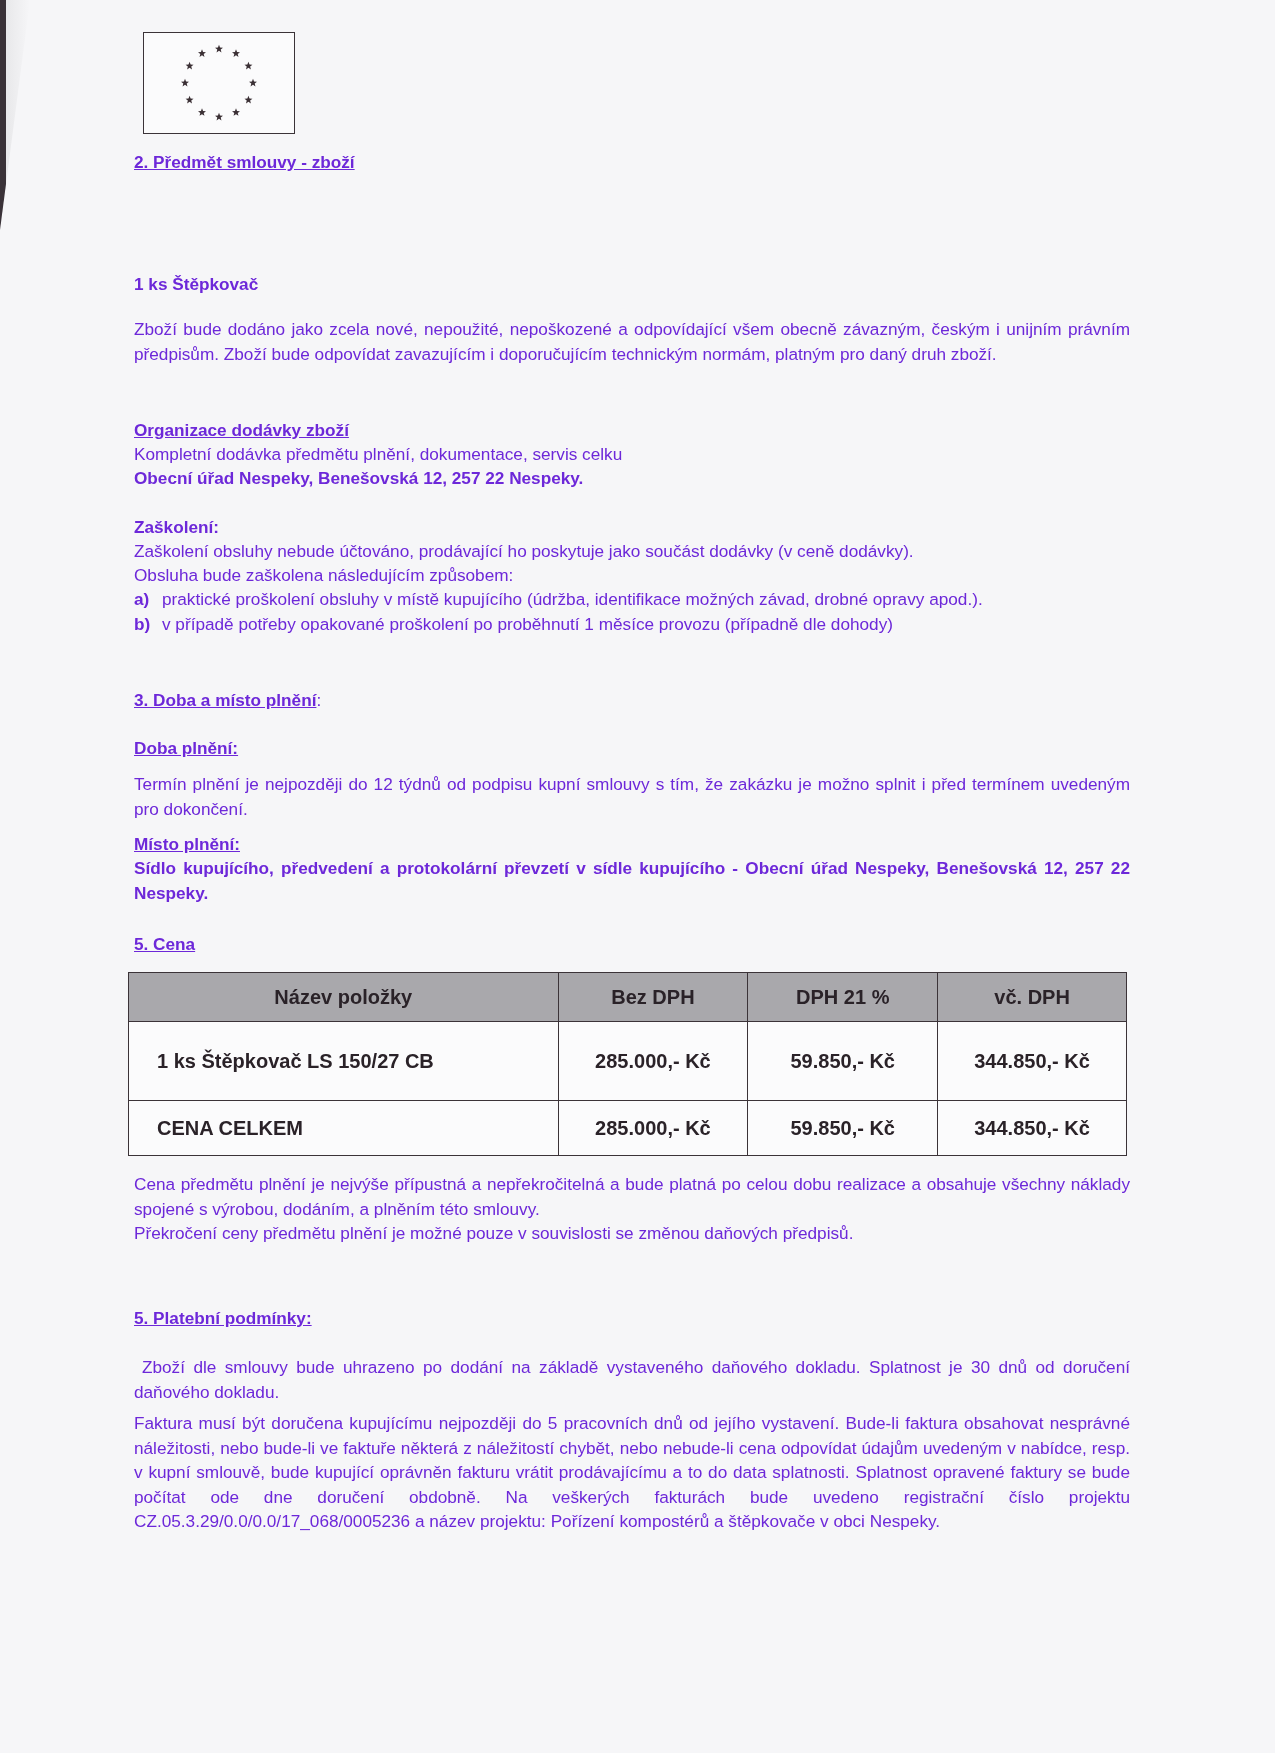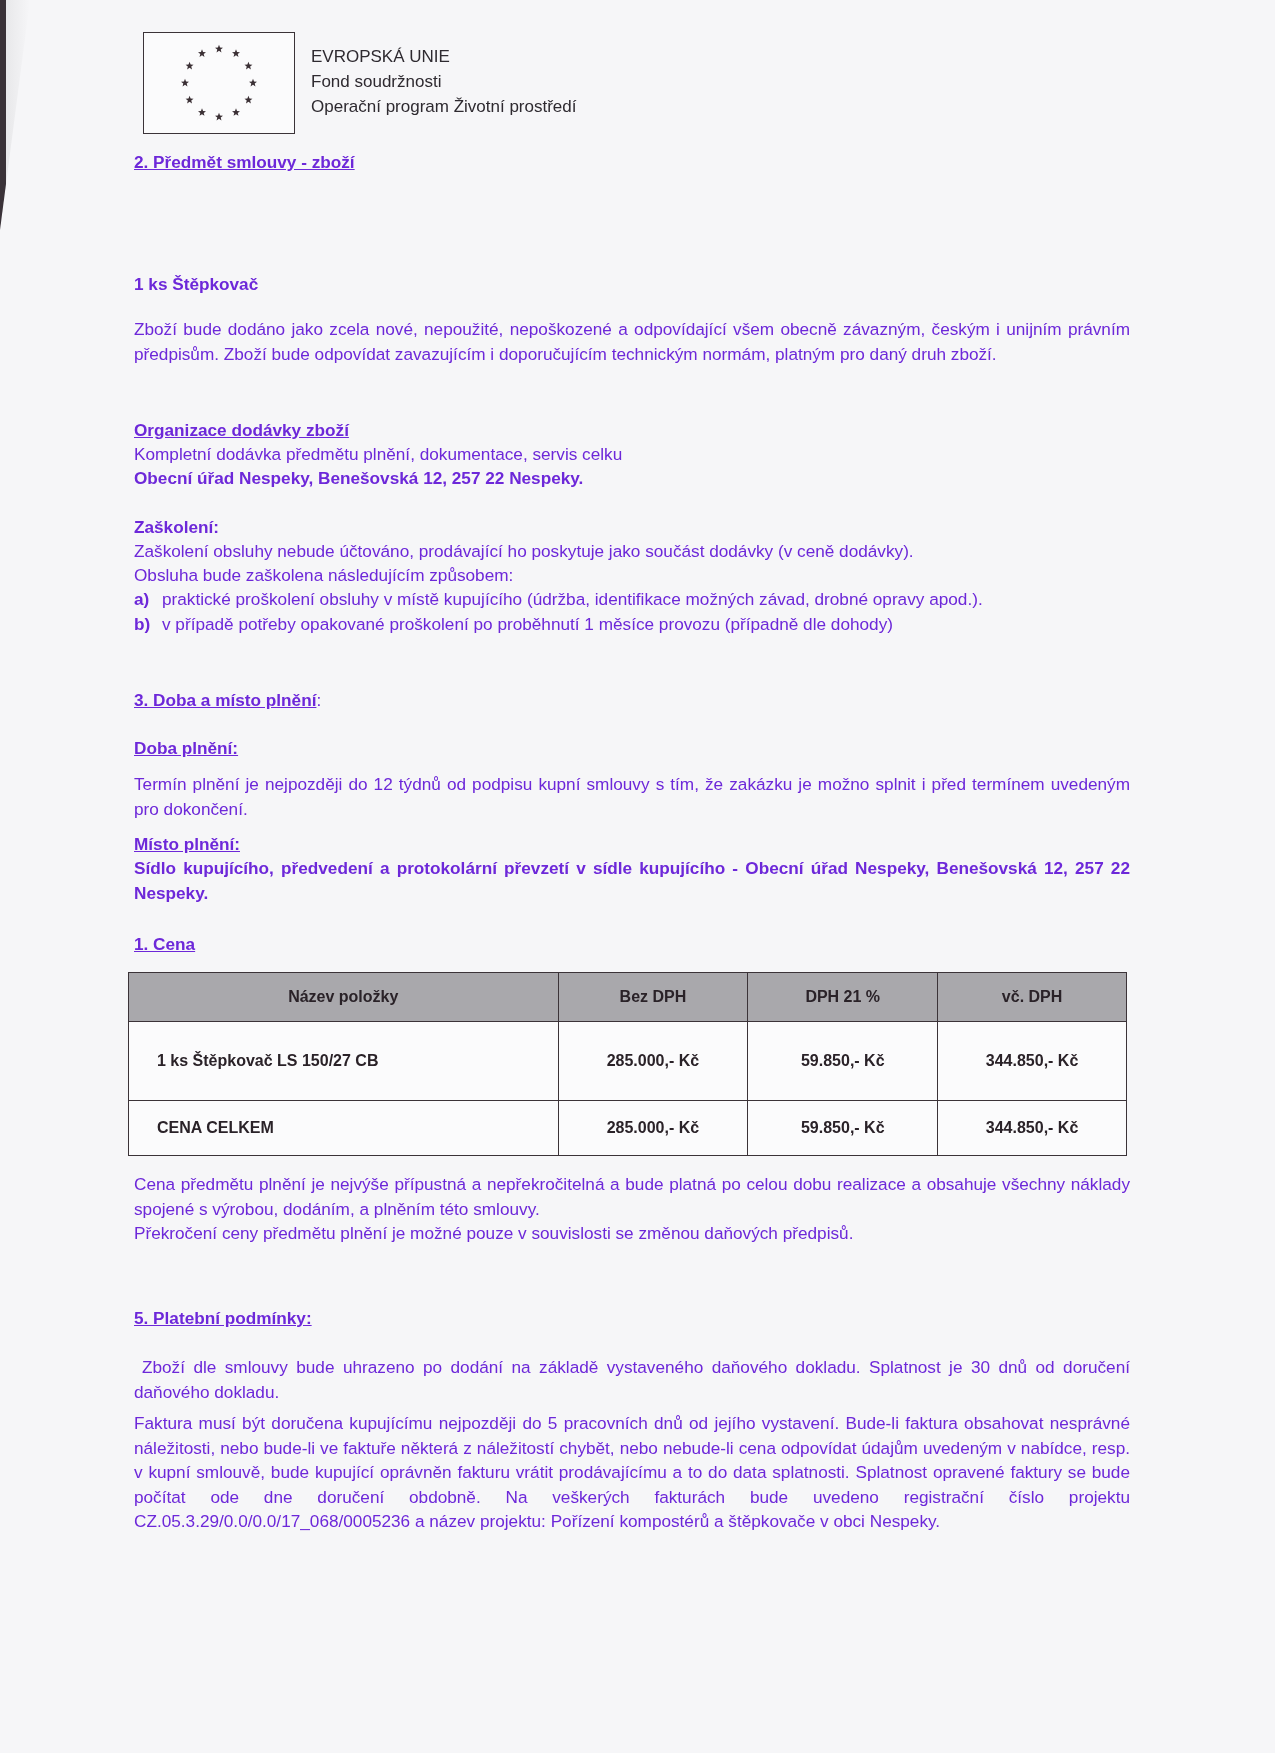--- a/index.html
+++ b/index.html
@@ -23,21 +23,21 @@
   .logo-text { position:absolute; left:311px; top:44px; font-size:17px; line-height:25px; color:#2e2a30; }
   .logo-text div { white-space:nowrap; }
   .txt { position:absolute; left:134px; right:145px; font-size:17.2px; line-height:24.5px; color:#6d28d9; }
   .b { font-weight:bold; }
   .u { text-decoration:underline; }
   .just { text-align:justify; text-align-last:auto; }
   .list-row { position:relative; padding-left:28px; }
   .list-row .lbl { position:absolute; left:0; font-weight:bold; }
   table.price {
     position:absolute; left:128px; top:972px; width:999px;
-    border-collapse:collapse; font-size:16px; font-weight:bold; color:#2a2228;
+    border-collapse:collapse; font-size:20px; font-weight:bold; color:#2a2228;
   }
   table.price td, table.price th { border:1.5px solid #3b3338; text-align:center; }
   table.price th { background:#a9a8ac; height:46px; font-weight:bold; }
   table.price td { height:76px; background:#fbfbfc; }
   table.price td.name { text-align:left; padding-left:28px; }
   table.price tr.total td { height:52px; }
 </style>
 </head>
 <body>
 
@@ -53,25 +53,20 @@
         <polygon points="109.00,45.80 110.06,48.54 112.99,48.70 110.71,50.56 111.47,53.40 109.00,51.80 106.53,53.40 107.29,50.56 105.01,48.70 107.94,48.54" fill="#3b3035"></polygon>
         <polygon points="104.44,62.80 105.50,65.54 108.44,65.70 106.16,67.56 106.91,70.40 104.44,68.80 101.98,70.40 102.73,67.56 100.45,65.70 103.39,65.54" fill="#3b3035"></polygon>
         <polygon points="92.00,75.24 93.06,77.99 95.99,78.15 93.71,80.00 94.47,82.84 92.00,81.24 89.53,82.84 90.29,80.00 88.01,78.15 90.94,77.99" fill="#3b3035"></polygon>
         <polygon points="75.00,79.80 76.06,82.54 78.99,82.70 76.71,84.56 77.47,87.40 75.00,85.80 72.53,87.40 73.29,84.56 71.01,82.70 73.94,82.54" fill="#3b3035"></polygon>
         <polygon points="58.00,75.24 59.06,77.99 61.99,78.15 59.71,80.00 60.47,82.84 58.00,81.24 55.53,82.84 56.29,80.00 54.01,78.15 56.94,77.99" fill="#3b3035"></polygon>
         <polygon points="45.56,62.80 46.61,65.54 49.55,65.70 47.27,67.56 48.02,70.40 45.56,68.80 43.09,70.40 43.84,67.56 41.56,65.70 44.50,65.54" fill="#3b3035"></polygon>
         <polygon points="41.00,45.80 42.06,48.54 44.99,48.70 42.71,50.56 43.47,53.40 41.00,51.80 38.53,53.40 39.29,50.56 37.01,48.70 39.94,48.54" fill="#3b3035"></polygon>
         <polygon points="45.56,28.80 46.61,31.54 49.55,31.70 47.27,33.56 48.02,36.40 45.56,34.80 43.09,36.40 43.84,33.56 41.56,31.70 44.50,31.54" fill="#3b3035"></polygon>
         <polygon points="58.00,16.36 59.06,19.10 61.99,19.26 59.71,21.11 60.47,23.95 58.00,22.36 55.53,23.95 56.29,21.11 54.01,19.26 56.94,19.10" fill="#3b3035"></polygon>
       </svg>
-  </div>
-  <div class="logo-text">
-    <div>EVROPSKÁ UNIE</div>
-    <div>Fond soudržnosti</div>
-    <div>Operační program Životní prostředí</div>
   </div>
 
   <div class="txt b u" style="top:150px;">2. Předmět smlouvy  - zboží</div>
   <div class="txt b" style="top:272px;">1 ks Štěpkovač</div>
   <div class="txt just" style="top:317px;">Zboží bude dodáno jako zcela nové, nepoužité, nepoškozené a odpovídající všem obecně závazným, českým i unijním právním předpisům. Zboží bude odpovídat zavazujícím i doporučujícím technickým normám, platným pro daný druh zboží.</div>
 
   <div class="txt b u" style="top:418px;">Organizace dodávky zboží</div>
   <div class="txt" style="top:442px;">Kompletní dodávka předmětu plnění, dokumentace, servis celku</div>
   <div class="txt b" style="top:466px;">Obecní úřad Nespeky, Benešovská 12, 257 22 Nespeky.</div>
 
@@ -90,21 +85,21 @@
   </div>
 
   <div class="txt" style="top:688px;">
     <span class="b u">3. Doba a místo plnění</span><span>:</span>
   </div>
   <div class="txt b u" style="top:736px;">Doba plnění:</div>
   <div class="txt just" style="top:772px;">Termín plnění je nejpozději do 12 týdnů od podpisu kupní smlouvy s tím, že zakázku je možno splnit i před termínem uvedeným pro dokončení.</div>
   <div class="txt b u" style="top:832px;">Místo plnění:</div>
   <div class="txt b just" style="top:856px;">Sídlo kupujícího, předvedení a protokolární převzetí v sídle kupujícího - Obecní úřad Nespeky, Benešovská 12, 257 22 Nespeky.</div>
 
-  <div class="txt b u" style="top:932px;">1. Cena</div>
+  <div class="txt b u" style="top:932px;">5. Cena</div>
 
   <table class="price">
     <colgroup>
       <col style="width:430px">
         <col style="width:190px">
         <col style="width:190px">
         <col style="width:189px">
     </colgroup>
     <thead>
       <tr>

